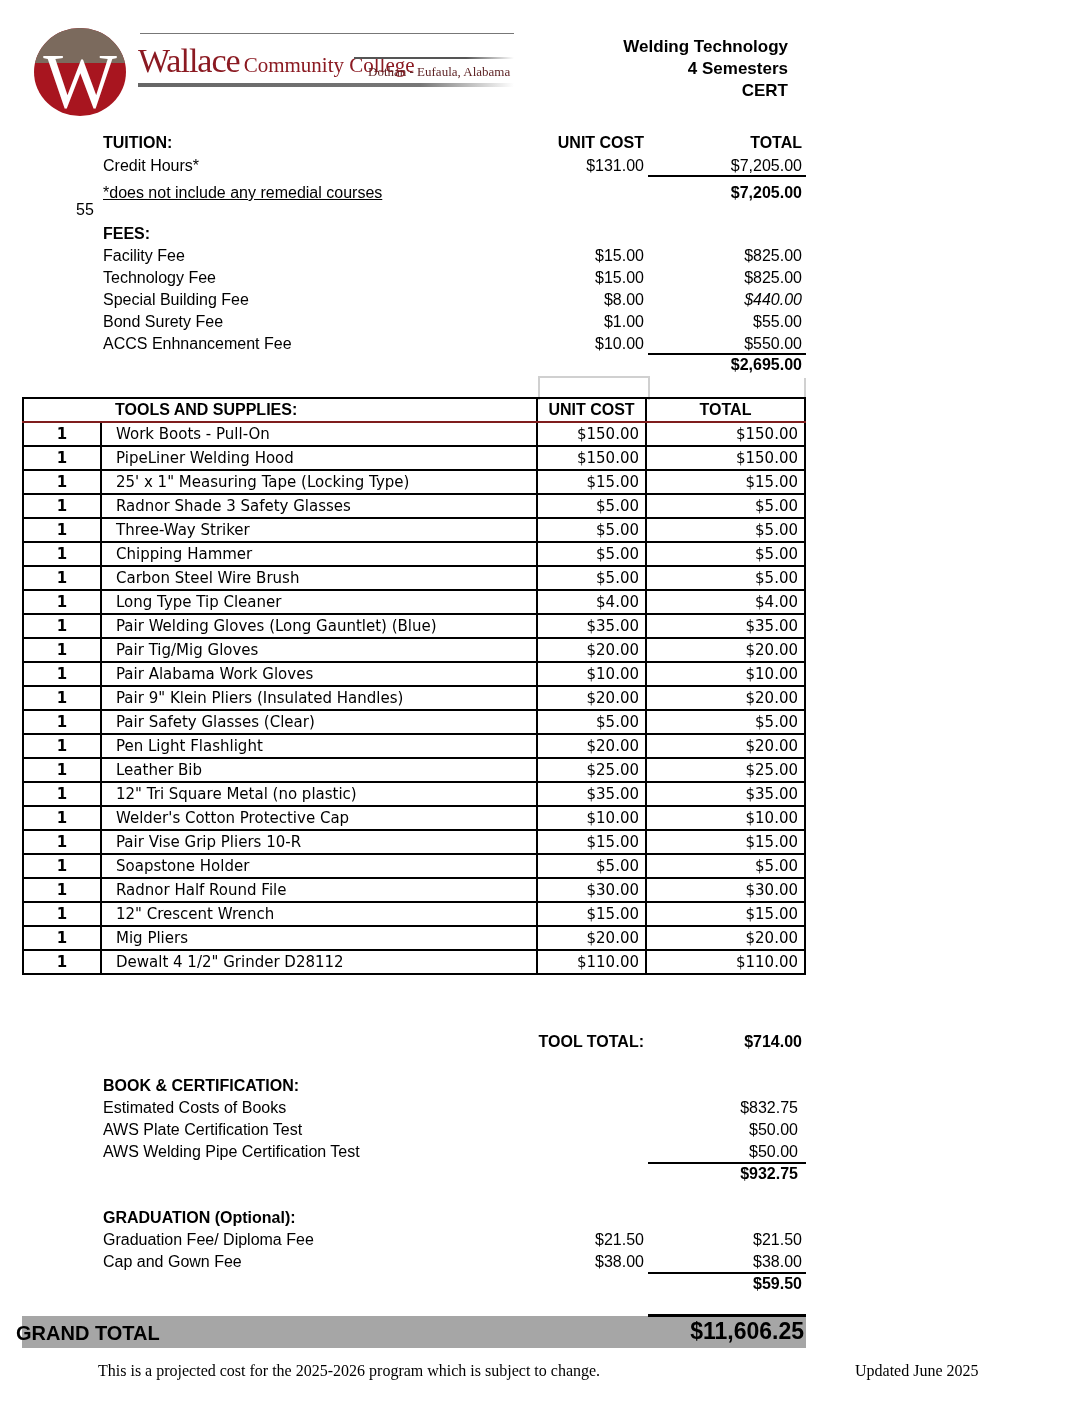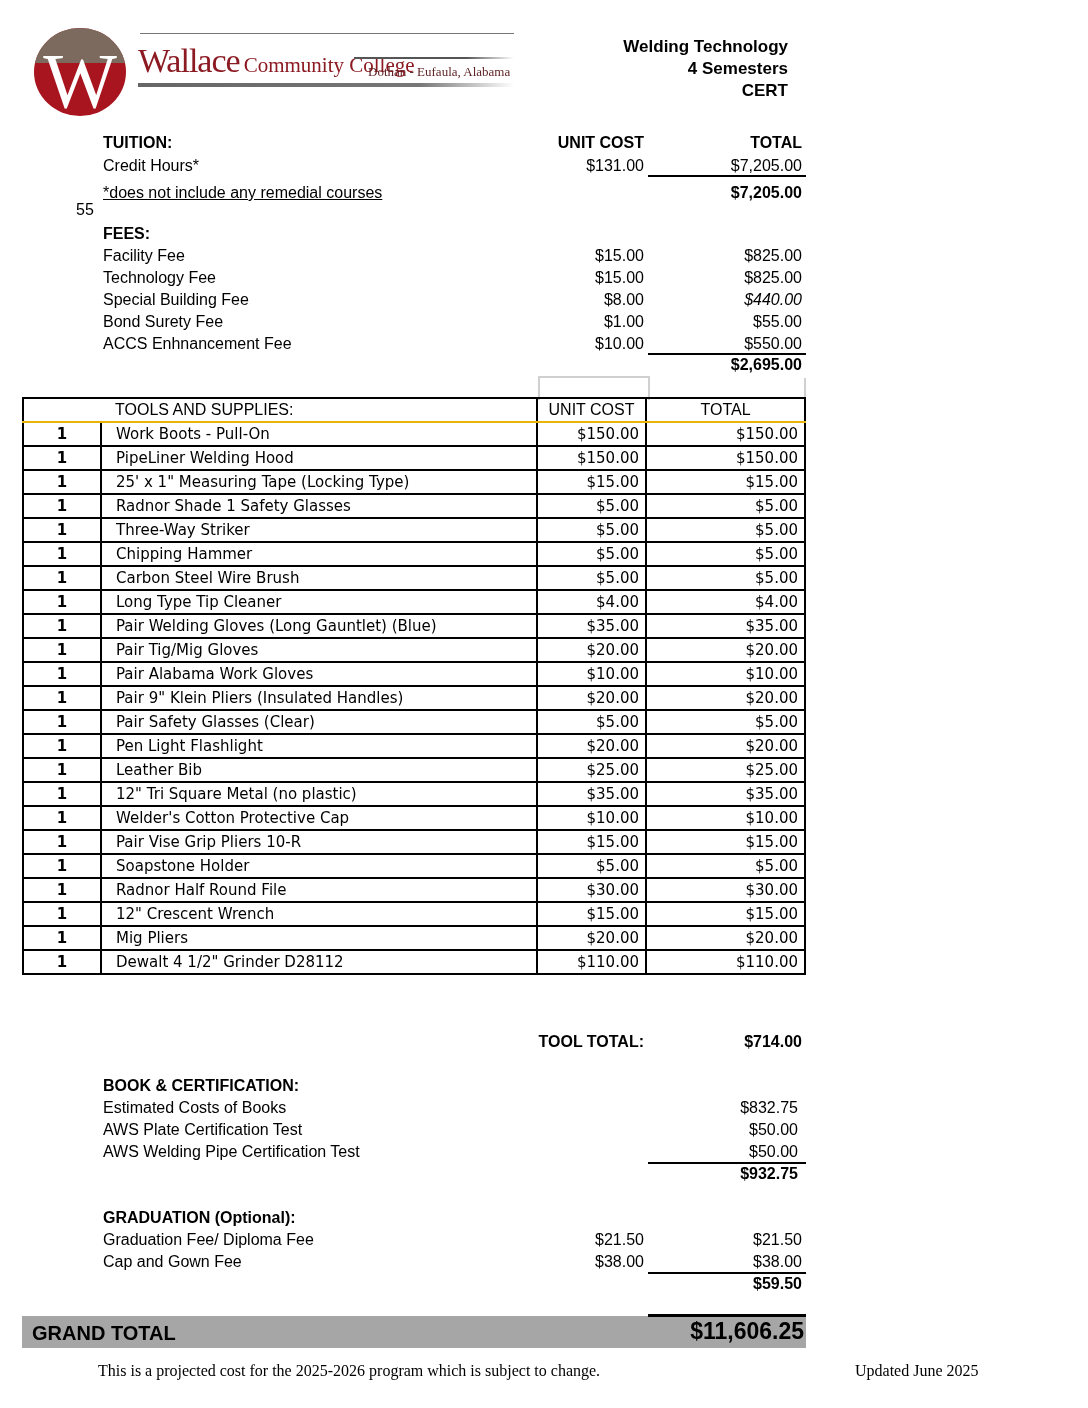--- a/index.html
+++ b/index.html
@@ -18,32 +18,32 @@
   .brand-line-bot { left:138px; top:83px; width:376px; height:4px; background:linear-gradient(to right,#666,#777 75%,#fff); }
   .program { right:300px; top:36px; text-align:right; font-weight:bold; font-size:17px; line-height:22px; }
   
   .t { font-size:16px; white-space:nowrap;text-align:center; }
   .b { font-weight:bold; }
   .r { text-align:right; }
   .rule { height:2px; background:#000; }
   
   .tools { left:22px; top:397px; width:784px; border-collapse:collapse; }
   .tools td { border:2px solid #000; height:22px; padding:0 6px; font-size:16px; }
-  .tools .hdr td { font-weight:normal; border-bottom:2px solid #eab308; }
+  .tools .hdr td { font-weight:bold; border-bottom:2px solid #7f1d1d; }
   .tools .qty-row td { background:#c0c0c0; color:#8b1a22; font-style:italic; font-weight:bold; height:18px; }
   .tools .item td { font-family:"DejaVu Sans", sans-serif; font-size:15px; }
   .tools .c-qty { width:64px; text-align:center; font-weight:bold; }
   .tools .c-name { width:414px; padding-left:14px; }
   .tools .c-unit { width:95px; text-align:right; }
   .tools .c-total { width:145px; text-align:right; }
   .ghost-box { left:538px; top:376px; width:108px; height:22px; border:2px solid #d0d0d0; border-bottom:none; }
   .ghost-line { left:804px; top:378px; width:2px; height:20px; background:#d0d0d0; }
   
   .grand { left:22px; top:1316px; width:784px; height:32px; background:#a6a6a6; }
-  .grand-label { left:32px; top:1322px; font-size:20px; font-weight:bold; }
+  .grand-label { left:16px; top:1322px; font-size:20px; font-weight:bold; }
   .grand-val { right:284px; top:1318px; font-size:23px; font-weight:bold; }
   .grand-rule { left:648px; top:1314px; width:158px; height:3px; background:#000; }
   .foot { font-family:"Liberation Serif", serif; font-size:16px; top:1362px; }
 </style>
 </head>
 <body>
 
 <div class="abs logo-circle">
   <div class="logo-top"></div>
   <div class="logo-w">W</div>
@@ -118,21 +118,21 @@
         <td class="c-total">$150.00</td>
       </tr>
       <tr class="item">
         <td class="c-qty">1</td>
         <td class="c-name">25' x 1" Measuring Tape (Locking Type)</td>
         <td class="c-unit">$15.00</td>
         <td class="c-total">$15.00</td>
       </tr>
       <tr class="item">
         <td class="c-qty">1</td>
-        <td class="c-name">Radnor Shade 1 Safety Glasses</td>
+        <td class="c-name">Radnor Shade 3 Safety Glasses</td>
         <td class="c-unit">$5.00</td>
         <td class="c-total">$5.00</td>
       </tr>
       <tr class="item">
         <td class="c-qty">1</td>
         <td class="c-name">Three-Way Striker</td>
         <td class="c-unit">$5.00</td>
         <td class="c-total">$5.00</td>
       </tr>
       <tr class="item">

